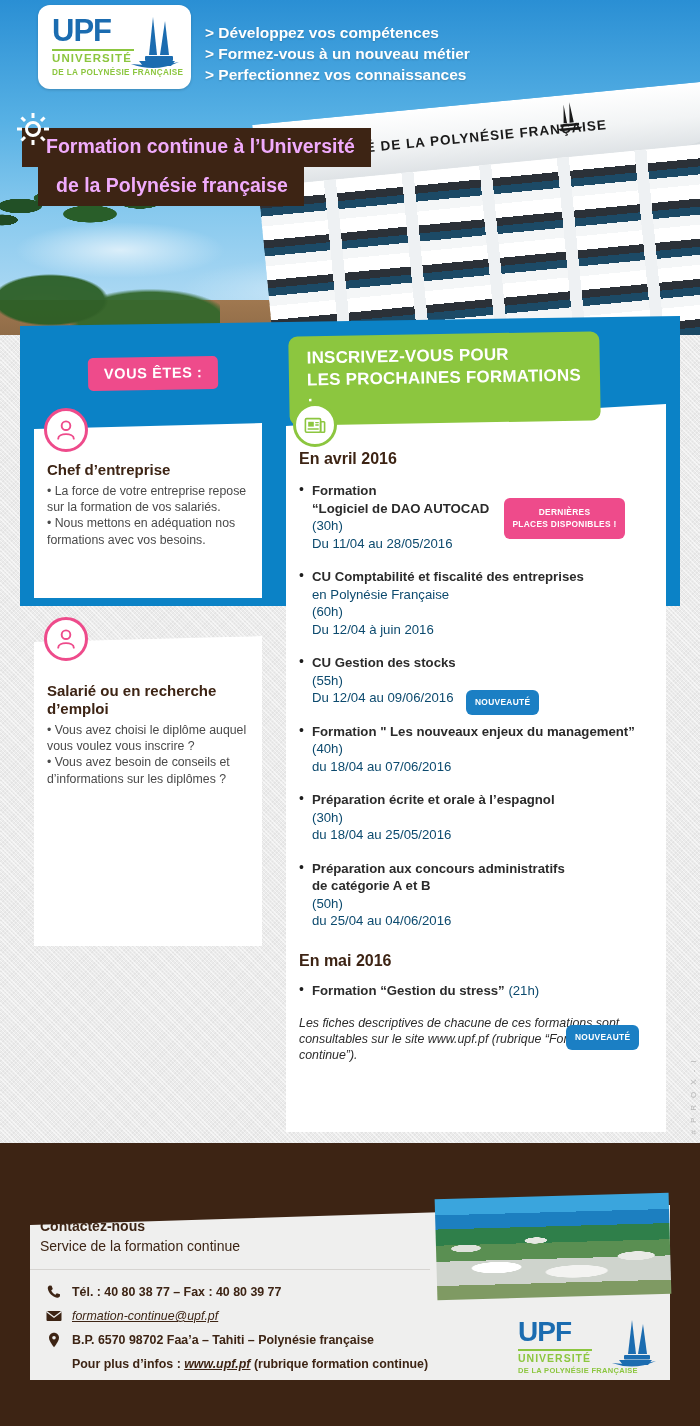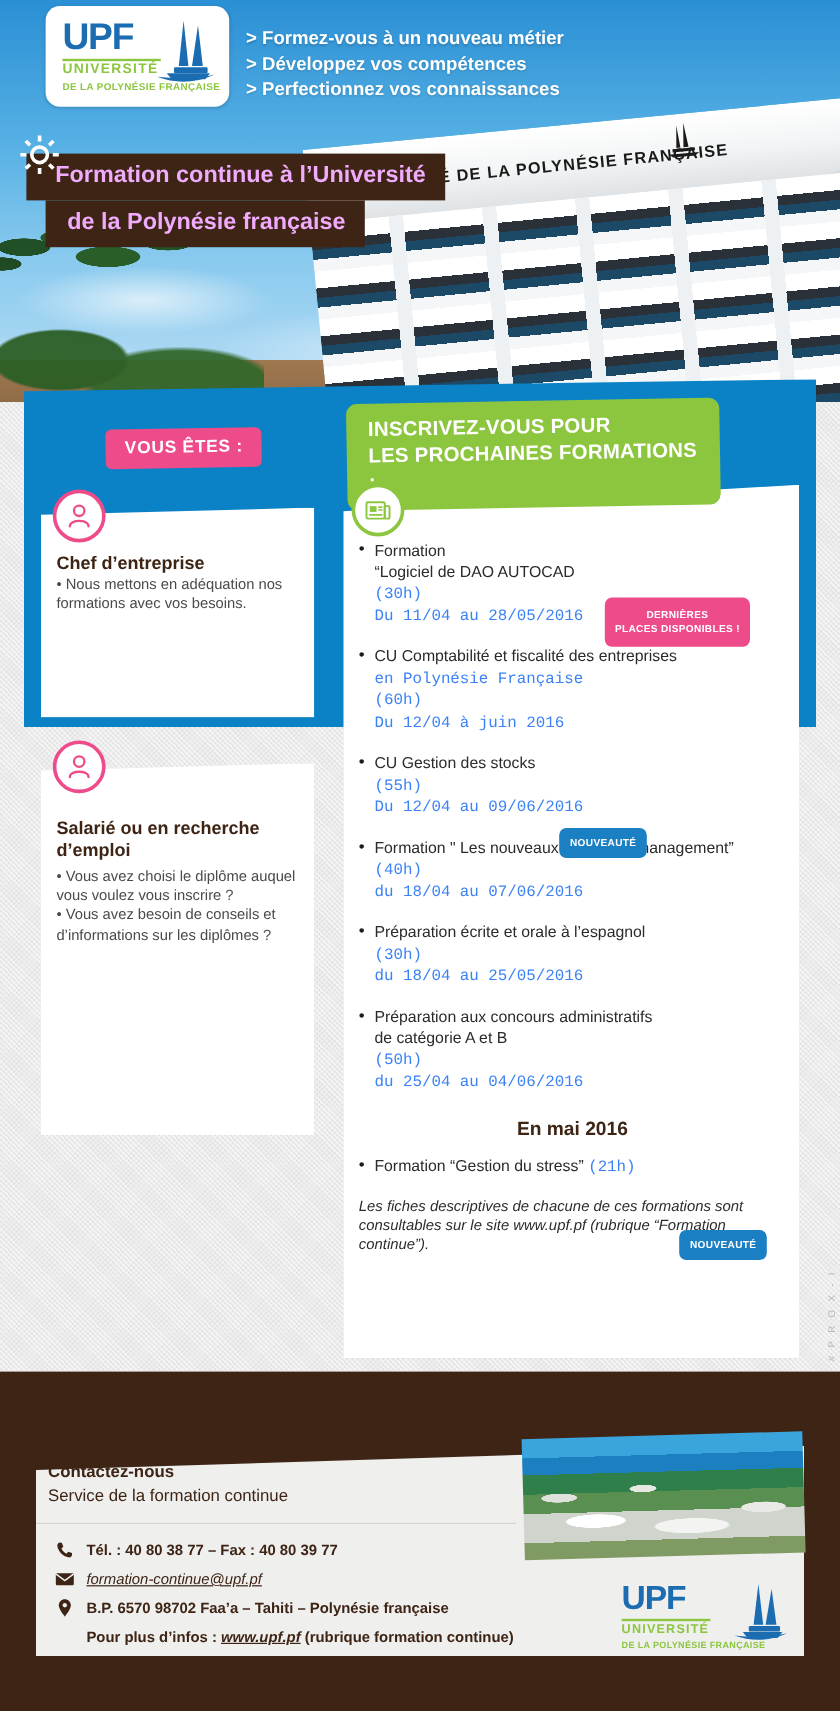--- a/index.html
+++ b/index.html
@@ -283,39 +283,39 @@
     position: absolute;
     left: 13px; top: 46px;
     width: 356px;
   }
   .month-head {
     font-size: 16px;
     font-weight: 700;
     color: #3d2414;
     margin-bottom: 14px;
   }
-  .month-head.second { margin-top: 22px; margin-bottom: 12px; text-align: center; }
+  .month-head.second { margin-top: 22px; margin-bottom: 12px; }
 
   .course {
     position: relative;
     margin-bottom: 16px;
     padding-left: 13px;
     font-size: 13.2px;
     line-height: 17.5px;
     color: #3a3a3a;
   }
   .course::before {
     content: "\2022";
     position: absolute;
     left: 0; top: -1px;
     color: #1d1d1d;
     font-size: 14px;
   }
-  .course .t { font-weight: 400; color: #2b2b2b; }
-  .course .sub { color: #3b82f6; font-family: Liberation Mono, monospace; }
+  .course .t { font-weight: 700; color: #2b2b2b; }
+  .course .sub { color: #0c4a6e; }
 
   .badge {
     position: absolute;
     color: #ffffff;
     font-weight: 700;
     border-radius: 6px;
     text-align: center;
     z-index: 7;
     line-height: 12px;
   }
@@ -495,22 +495,22 @@
       <svg class="logo-boat" viewBox="0 0 52 62">
         <path d="M24 2 L28 40 L20 40 Z" fill="#1b6cb0"></path>
         <path d="M36 6 L40 40 L31 40 Z" fill="#1b6cb0"></path>
         <rect x="16" y="41" width="28" height="5" rx="1" fill="#1b6cb0"></rect>
         <path d="M2 49 Q26 58 50 47 Q30 52 2 49 Z" fill="#1b6cb0"></path>
         <path d="M10 46 L46 46 L42 51 L14 51 Z" fill="#1b6cb0"></path>
       </svg>
     </div>
 
     <div class="hero-points">
+      <div>&gt; Développez vos compétences</div>
       <div>&gt; Formez-vous à un nouveau métier</div>
-      <div>&gt; Développez vos compétences</div>
       <div>&gt; Perfectionnez vos connaissances</div>
     </div>
   </div>
 
   <svg class="title-sun" viewBox="0 0 34 34">
     <circle cx="17" cy="17" r="6.5" fill="none" stroke="#ffffff" stroke-width="3"></circle>
     <g stroke="#ffffff" stroke-width="3" stroke-linecap="butt">
       <path d="M17 1 L17 6"></path>
         <path d="M17 28 L17 33"></path>
       <path d="M1 17 L6 17"></path>
@@ -530,20 +530,21 @@
   <div class="tag-pink">VOUS ÊTES :</div>
 
   <div class="tag-green">
     <div>INSCRIVEZ-VOUS POUR</div>
     <div>LES PROCHAINES FORMATIONS :</div>
   </div>
 
   <div class="card card-left1">
     <div class="left-inner">
       <div class="card-title">Chef d’entreprise</div>
+      <div class="card-body" style="margin-top:4px;">• La force de votre entreprise repose sur la formation de vos salariés.</div>
       <div class="card-body">• Nous mettons en adéquation nos formations avec vos besoins.</div>
     </div>
   </div>
   <div class="avatar-ring avatar-1">
     <svg viewBox="0 0 30 30" width="26" height="26">
       <circle cx="15" cy="10" r="5" fill="none" stroke="#ee4b8b" stroke-width="2.2"></circle>
       <path d="M6 25 C6 18 24 18 24 25" fill="none" stroke="#ee4b8b" stroke-width="2.2" stroke-linecap="round"></path>
     </svg>
   </div>
 
@@ -557,20 +558,21 @@
   <div class="avatar-ring avatar-2">
     <svg viewBox="0 0 30 30" width="26" height="26">
       <circle cx="15" cy="10" r="5" fill="none" stroke="#ee4b8b" stroke-width="2.2"></circle>
       <path d="M6 25 C6 18 24 18 24 25" fill="none" stroke="#ee4b8b" stroke-width="2.2" stroke-linecap="round"></path>
     </svg>
   </div>
 
   <div class="card card-right">
     <div class="right-inner">
 
+      <div class="month-head">En avril 2016</div>
 
       <div class="course">
         <span class="t">Formation</span><br>
         <span class="t">“Logiciel de DAO AUTOCAD</span><br>
         <span class="sub">(30h)</span><br>
         <span class="sub">Du 11/04 au 28/05/2016</span>
       </div>
 
       <div class="course">
         <span class="t">CU Comptabilité et fiscalité des entreprises</span><br>

